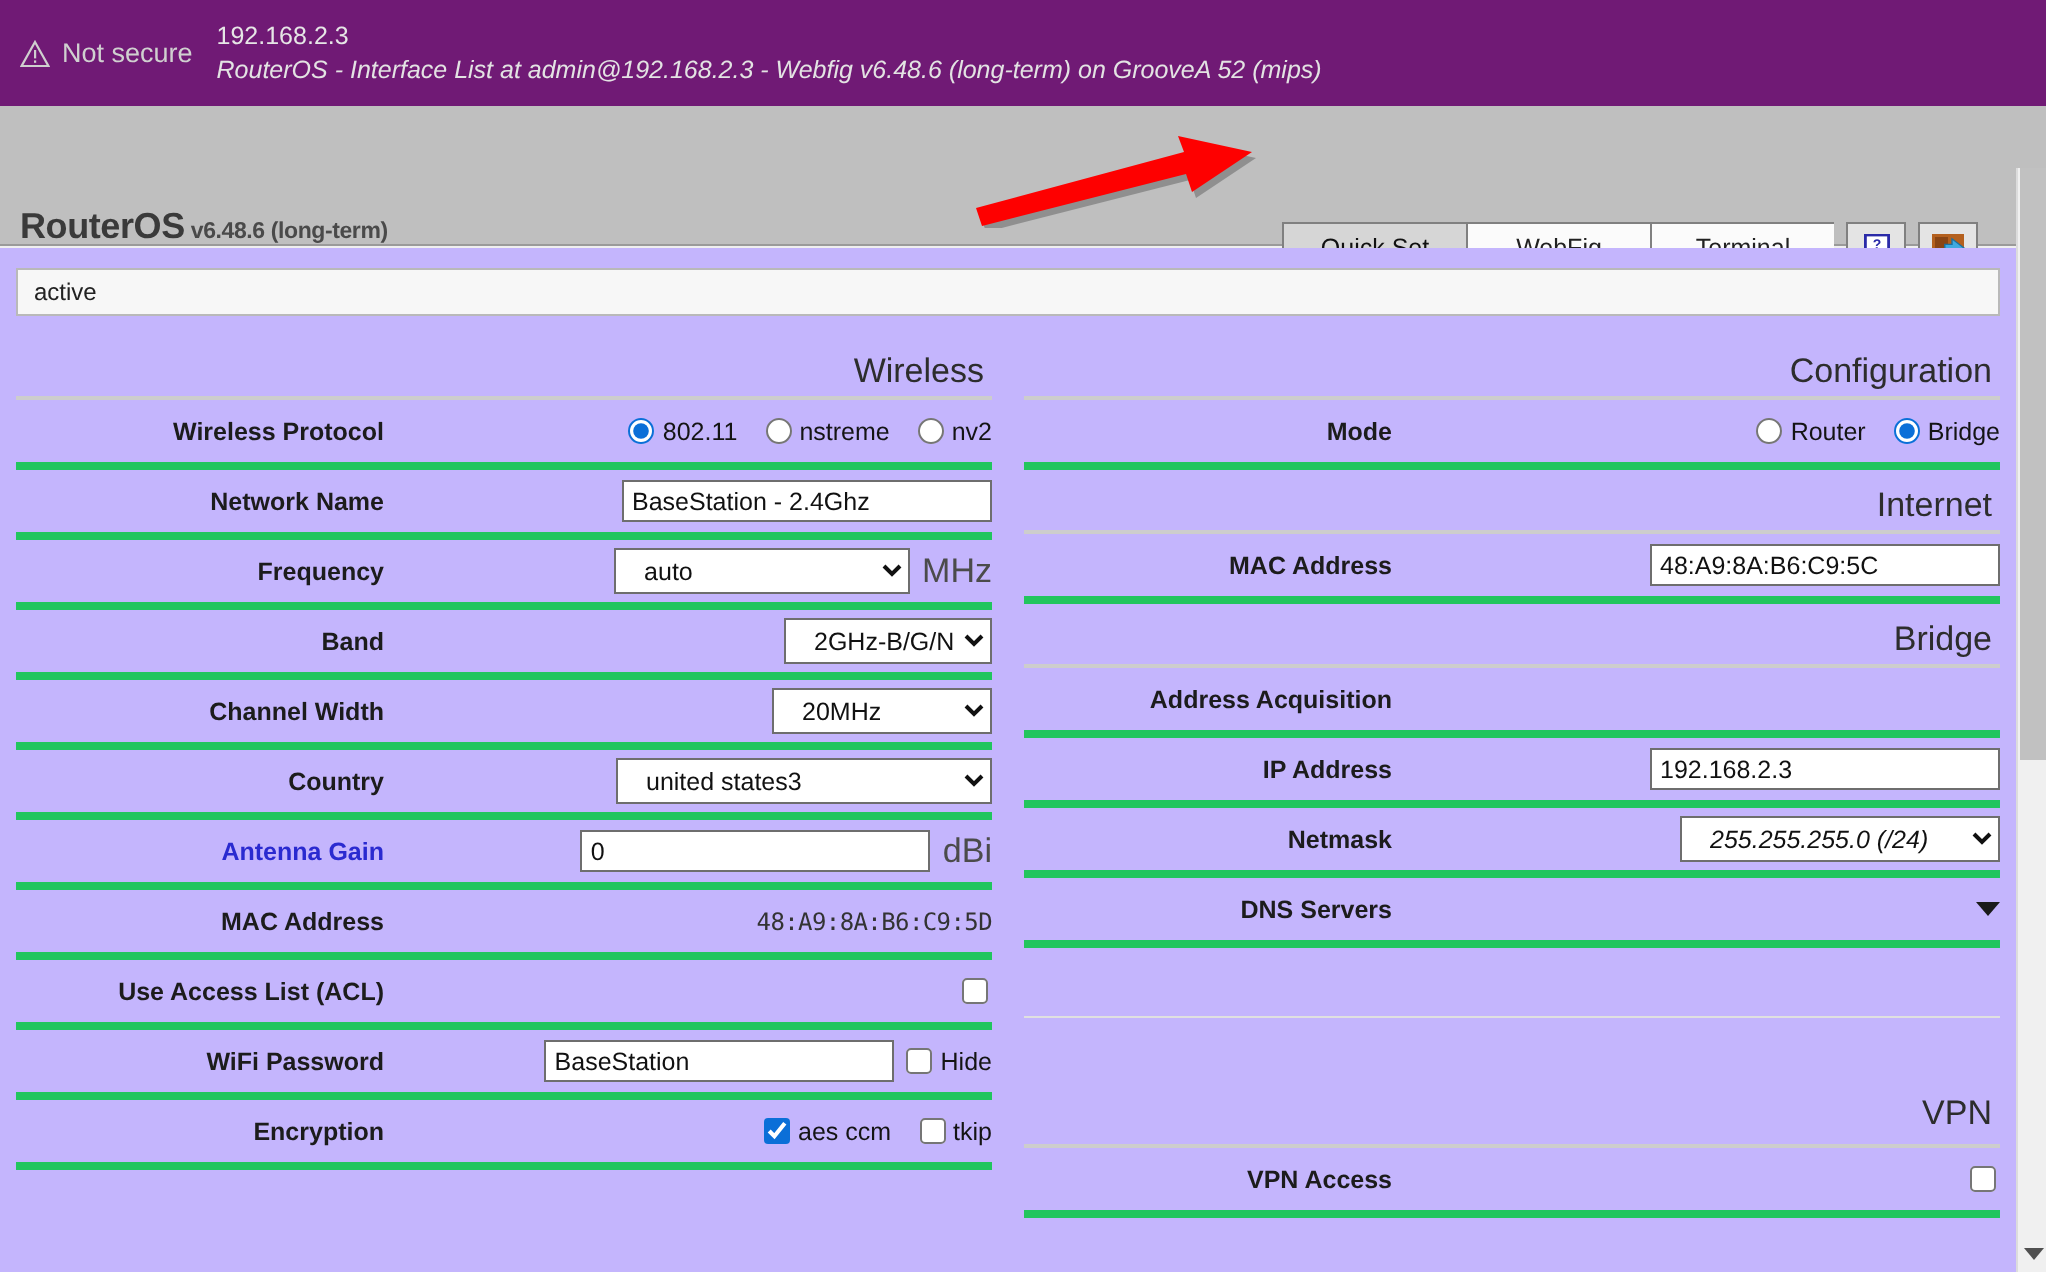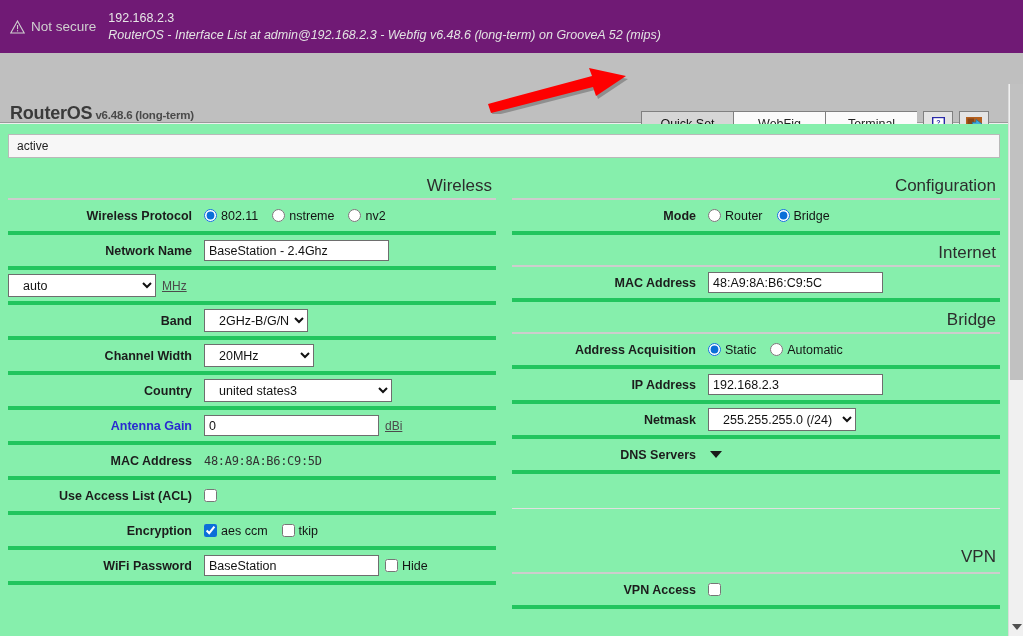--- a/index.html
+++ b/index.html
@@ -121,21 +121,21 @@
     left: 486px; top: 68px;
     width: 150px; height: 46px;
     pointer-events: none;
     z-index: 40;
   }
 
   
   .content {
     position: absolute; left: 0; top: 124px;
     width: 1008px; height: 512px;
-    background: #86efac;
+    background: #c4b5fd;
   }
   .status-box {
     position: absolute; left: 8px; top: 10px;
     width: 992px; height: 24px;
     background: #f7f7f7;
     border: 1px solid #b9b9b9;
     display: flex; align-items: center;
     padding-left: 8px;
     font-size: 12px;
     color: #222;
@@ -176,25 +176,25 @@
     color: #1c1c1c;
     white-space: nowrap;
     flex: none;
   }
   .flabel.link { color: #2a2ad0; font-weight: bold; }
   .fctl {
     flex: 1;
     display: flex; align-items: center;
     gap: 6px;
     min-width: 0;
+    justify-content: flex-end;
   }
   .unit {
-    font-size: 12px;
+    font-size: 17px;
     color: #4b4b4b;
-    text-decoration: underline;
   }
   .static-val {
     font-size: 12px;
     color: #333;
     font-family: "DejaVu Sans Mono", monospace;
     letter-spacing: -0.3px;
   }
 
   input.txt {
     height: 21px;
@@ -216,21 +216,21 @@
   }
   .w-net { width: 185px; }
   .w-freq { width: 148px; }
   .w-band { width: 104px; }
   .w-chan { width: 110px; }
   .w-country { width: 188px; }
   .w-gain { width: 175px; }
   .w-pass { width: 175px; }
   .w-mac { width: 175px; }
   .w-ip { width: 175px; }
-  .w-netmask { width: 148px; }
+  .w-netmask { width: 160px; font-style: italic; }
 
   .radio-group, .check-group {
     display: flex; align-items: center; gap: 14px;
   }
   .radio-item, .check-item {
     display: flex; align-items: center; gap: 2px;
     font-size: 12.5px;
     color: #141414;
     cursor: pointer;
     white-space: nowrap;
@@ -390,20 +390,21 @@
         </div>
 
         <div class="frow">
           <div class="flabel">Network Name</div>
           <div class="fctl">
             <input class="txt w-net" type="text" value="BaseStation - 2.4Ghz" style="">
           </div>
         </div>
 
         <div class="frow">
+          <div class="flabel">Frequency</div>
           <div class="fctl">
             <select class="sel w-freq"><option>auto</option><option>2412</option><option>2417</option><option>2422</option><option>2427</option><option>2432</option><option>2437</option><option>2442</option><option>2447</option><option>2452</option><option>2457</option><option>2462</option></select>
             <span class="unit">MHz</span>
           </div>
         </div>
 
         <div class="frow">
           <div class="flabel">Band</div>
           <div class="fctl">
             <select class="sel w-band"><option>2GHz-B</option><option>2GHz-B/G</option><option selected="">2GHz-B/G/N</option><option>2GHz-onlyG</option><option>2GHz-onlyN</option></select>
@@ -439,48 +440,48 @@
           </div>
         </div>
 
         <div class="frow">
           <div class="flabel">Use Access List (ACL)</div>
           <div class="fctl">
             <input type="checkbox" style="">
           </div>
         </div>
 
-
-        <div class="frow">
-          <div class="flabel">Encryption</div>
-          <div class="fctl">
-            <div class="check-group">
-              <label class="check-item">
-                <input type="checkbox" checked="" style="">
-                <span>aes ccm</span>
-              </label>
-              <label class="check-item">
-                <input type="checkbox" style="">
-                <span>tkip</span>
-              </label>
-            </div>
-          </div>
-        </div>
 
         <div class="frow">
           <div class="flabel">WiFi Password</div>
           <div class="fctl">
             <input class="txt w-pass" type="text" value="BaseStation" style="">
             <label class="check-item">
               <input type="checkbox" style="">
               <span>Hide</span>
             </label>
           </div>
         </div>
 
+        <div class="frow">
+          <div class="flabel">Encryption</div>
+          <div class="fctl">
+            <div class="check-group">
+              <label class="check-item">
+                <input type="checkbox" checked="" style="">
+                <span>aes ccm</span>
+              </label>
+              <label class="check-item">
+                <input type="checkbox" style="">
+                <span>tkip</span>
+              </label>
+            </div>
+          </div>
+        </div>
+
       </div>
     </div>
 
     <div class="col">
       <div class="col-inner">
 
         <div class="section-head">
           <span>Configuration</span>
         </div>
 
@@ -510,32 +511,20 @@
             <input class="txt w-mac" type="text" value="48:A9:8A:B6:C9:5C" style="">
           </div>
         </div>
 
         <div class="section-head">
           <span>Bridge</span>
         </div>
 
         <div class="frow">
           <div class="flabel">Address Acquisition</div>
-          <div class="fctl">
-            <div class="radio-group">
-              <label class="radio-item">
-                <input type="radio" name="acq" checked="" style="">
-                <span>Static</span>
-              </label>
-              <label class="radio-item">
-                <input type="radio" name="acq" style="">
-                <span>Automatic</span>
-              </label>
-            </div>
-          </div>
         </div>
 
         <div class="frow">
           <div class="flabel">IP Address</div>
           <div class="fctl">
             <input class="txt w-ip" type="text" value="192.168.2.3" style="">
           </div>
         </div>
 
         <div class="frow">

